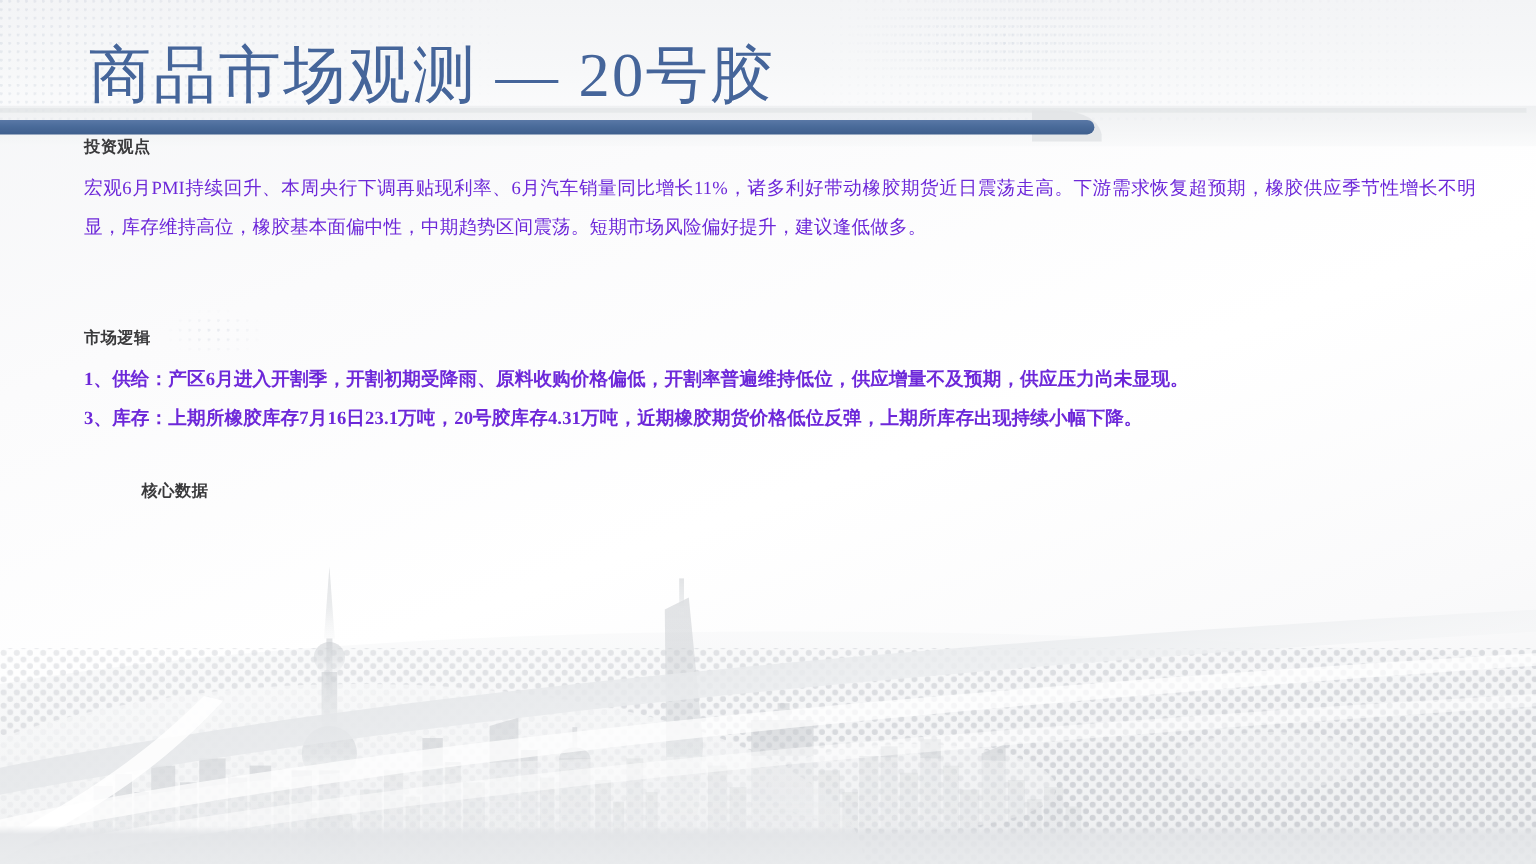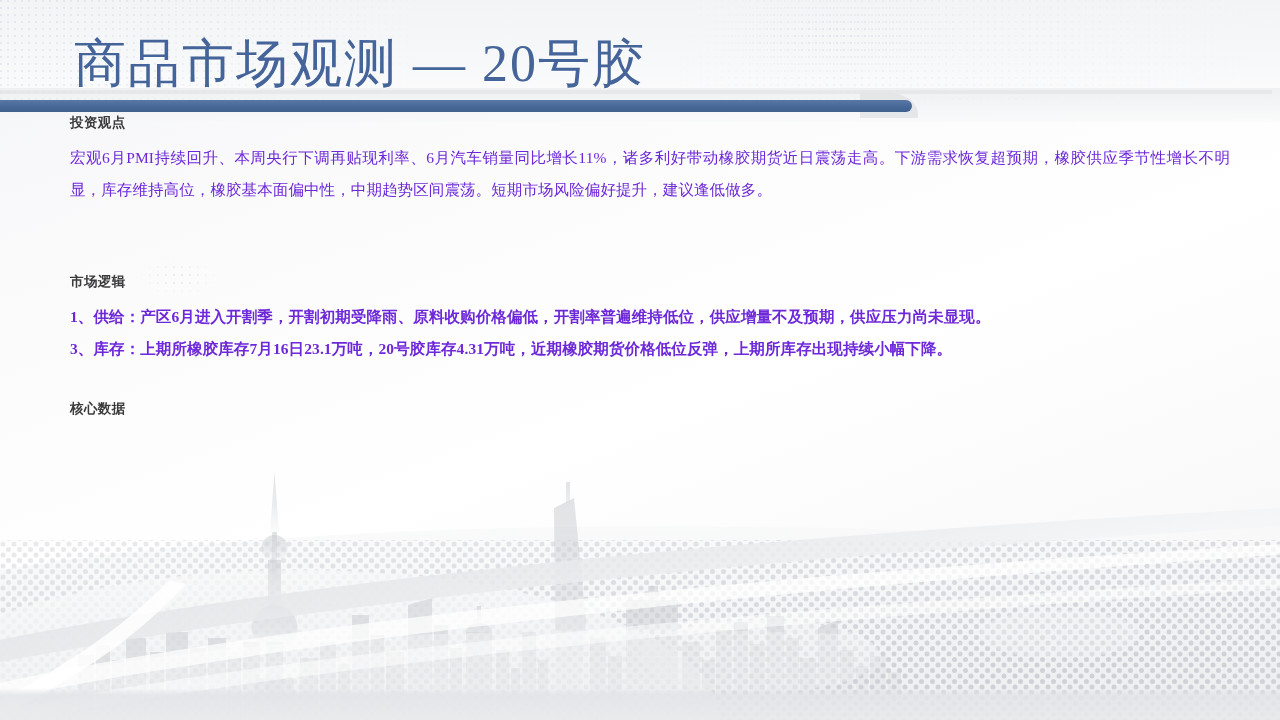--- a/index.html
+++ b/index.html
@@ -165,21 +165,21 @@
     text-align: justify;
     letter-spacing: 0.1px;
   }
 
   .para.nowrapline {
     white-space: nowrap;
   }
 
   .sec-invest  { top: 14px; }
   .sec-logic   { top: 146px; margin-top: 27px; }
-  .sec-core    { top: 300px; }
+  .sec-core    { top: 300px; margin-left: 48px; }
 
   .logic-line { margin: 0; font-weight: bold; }
 </style>
 </head>
 <body>
 
 <div class="slide">
 
   <div class="bg-wash"></div>
   <div class="bg-header-panel"></div>

